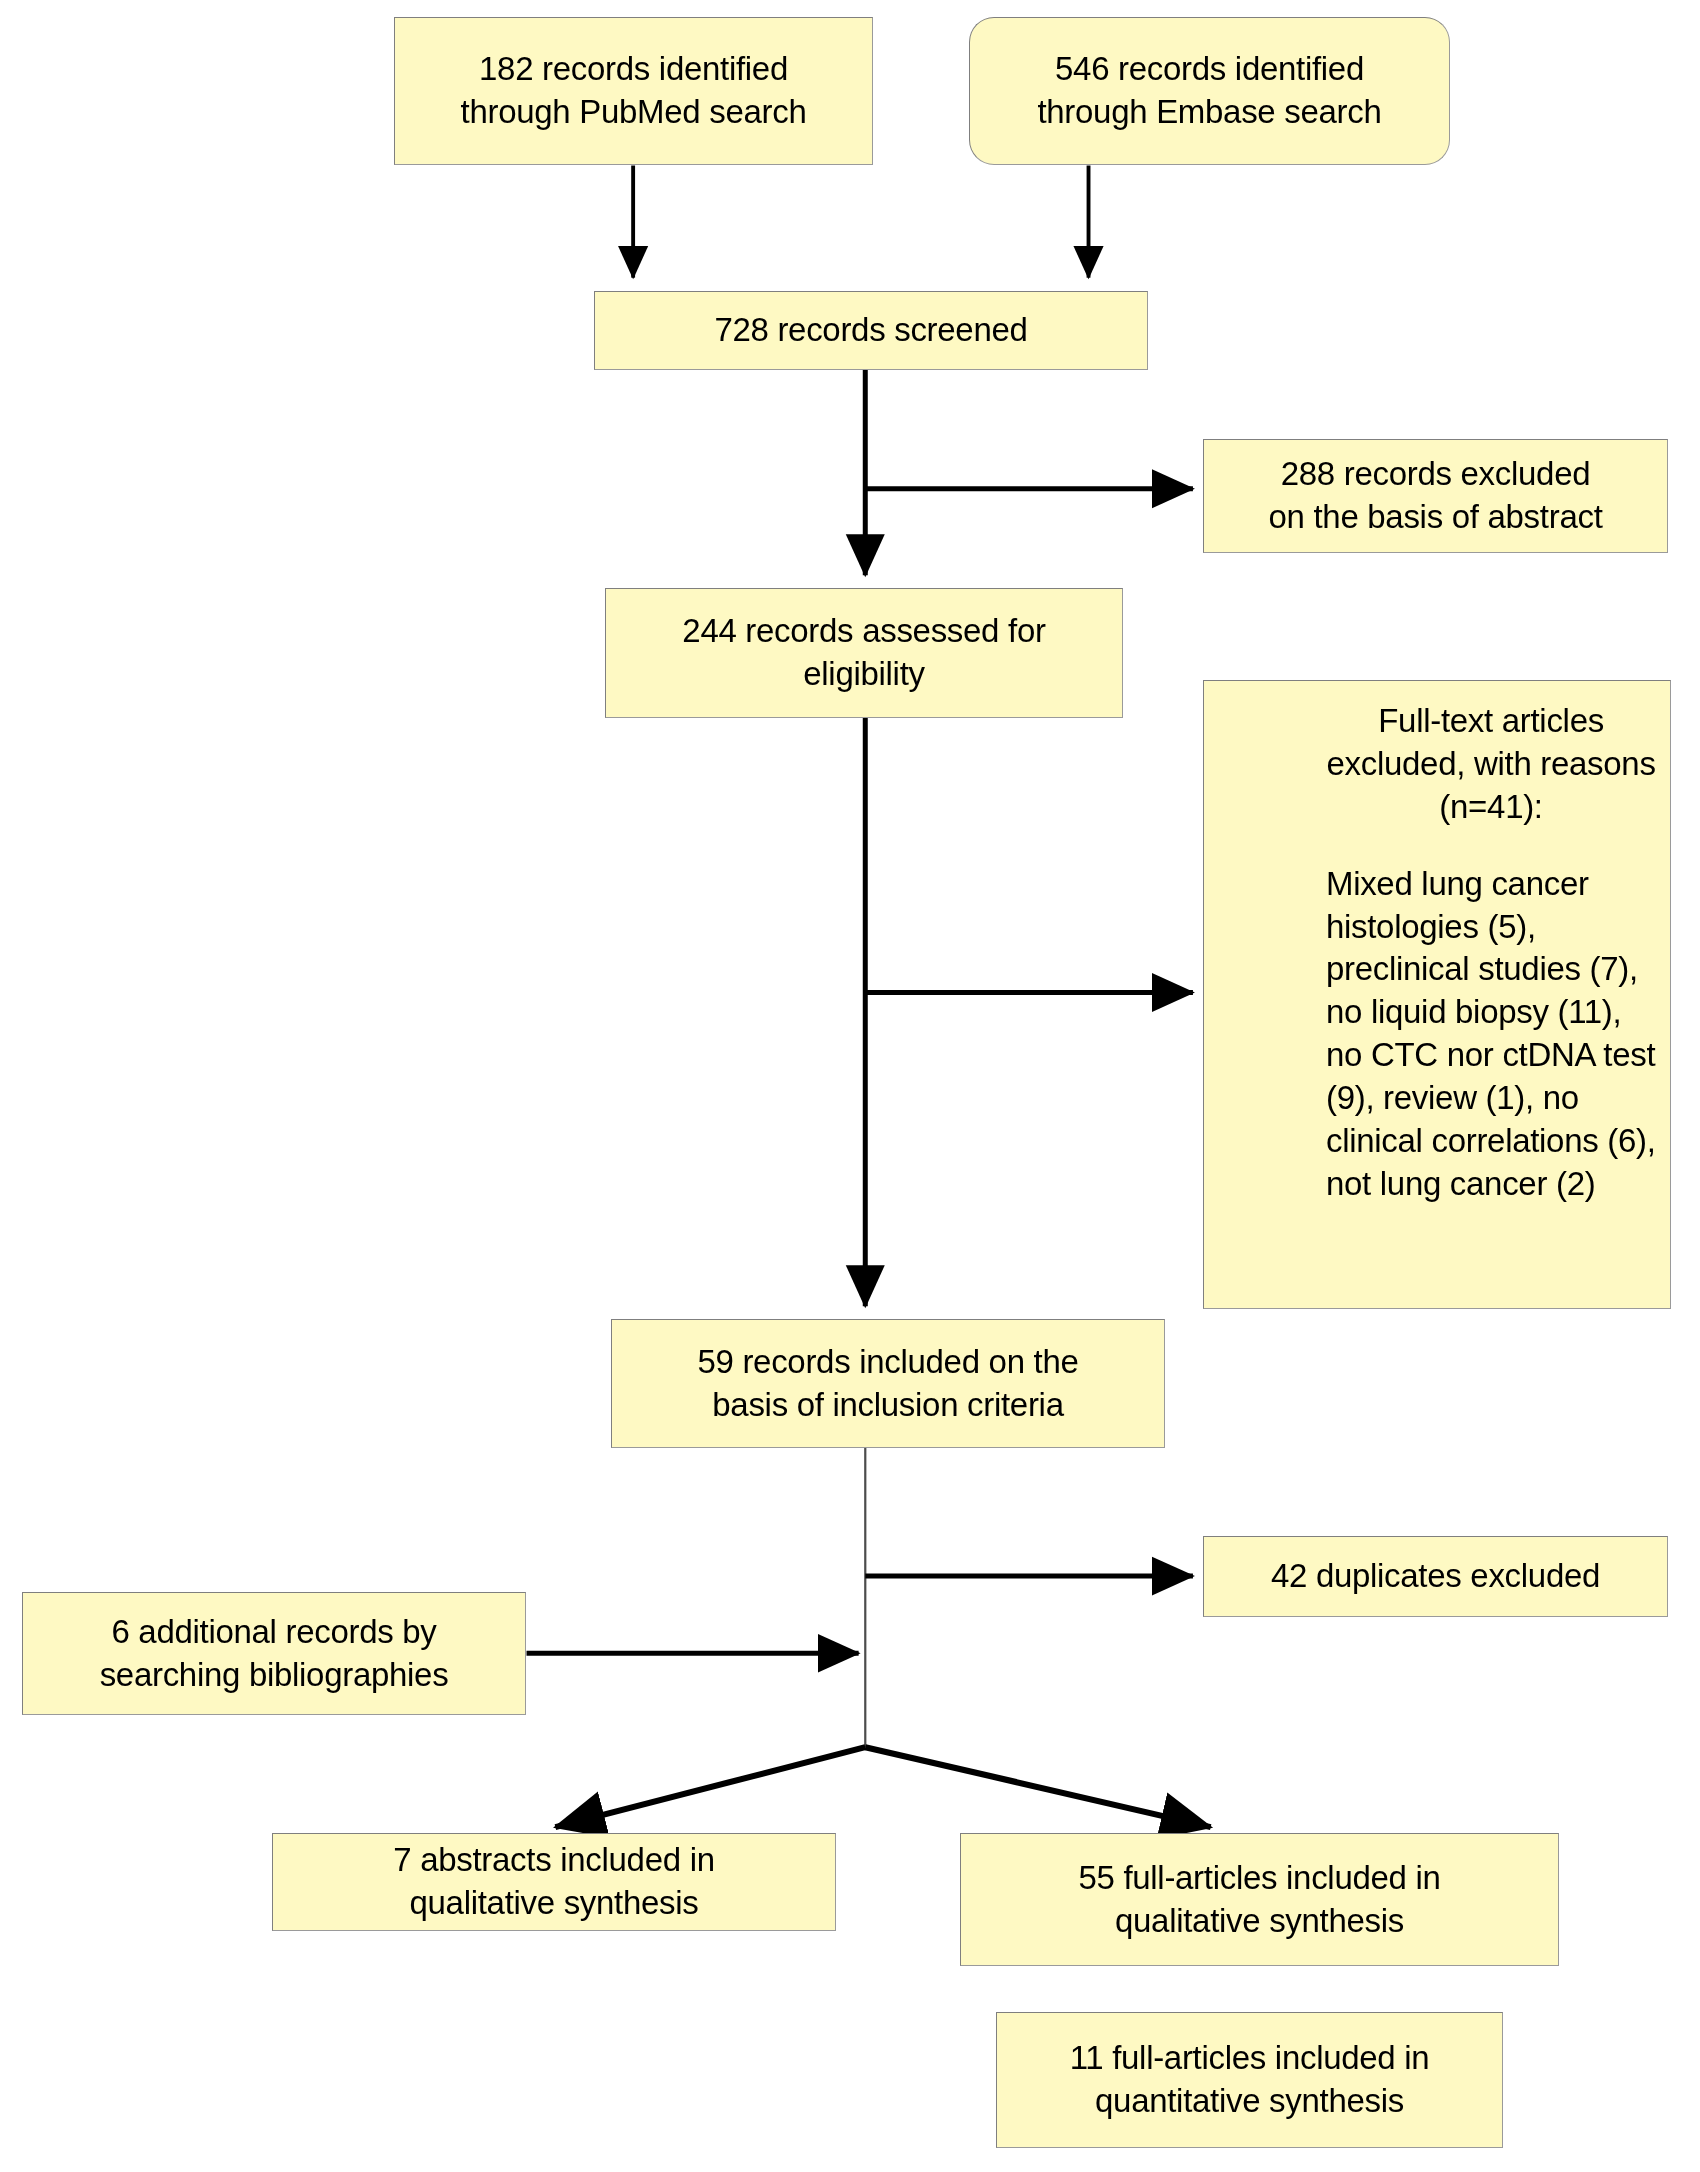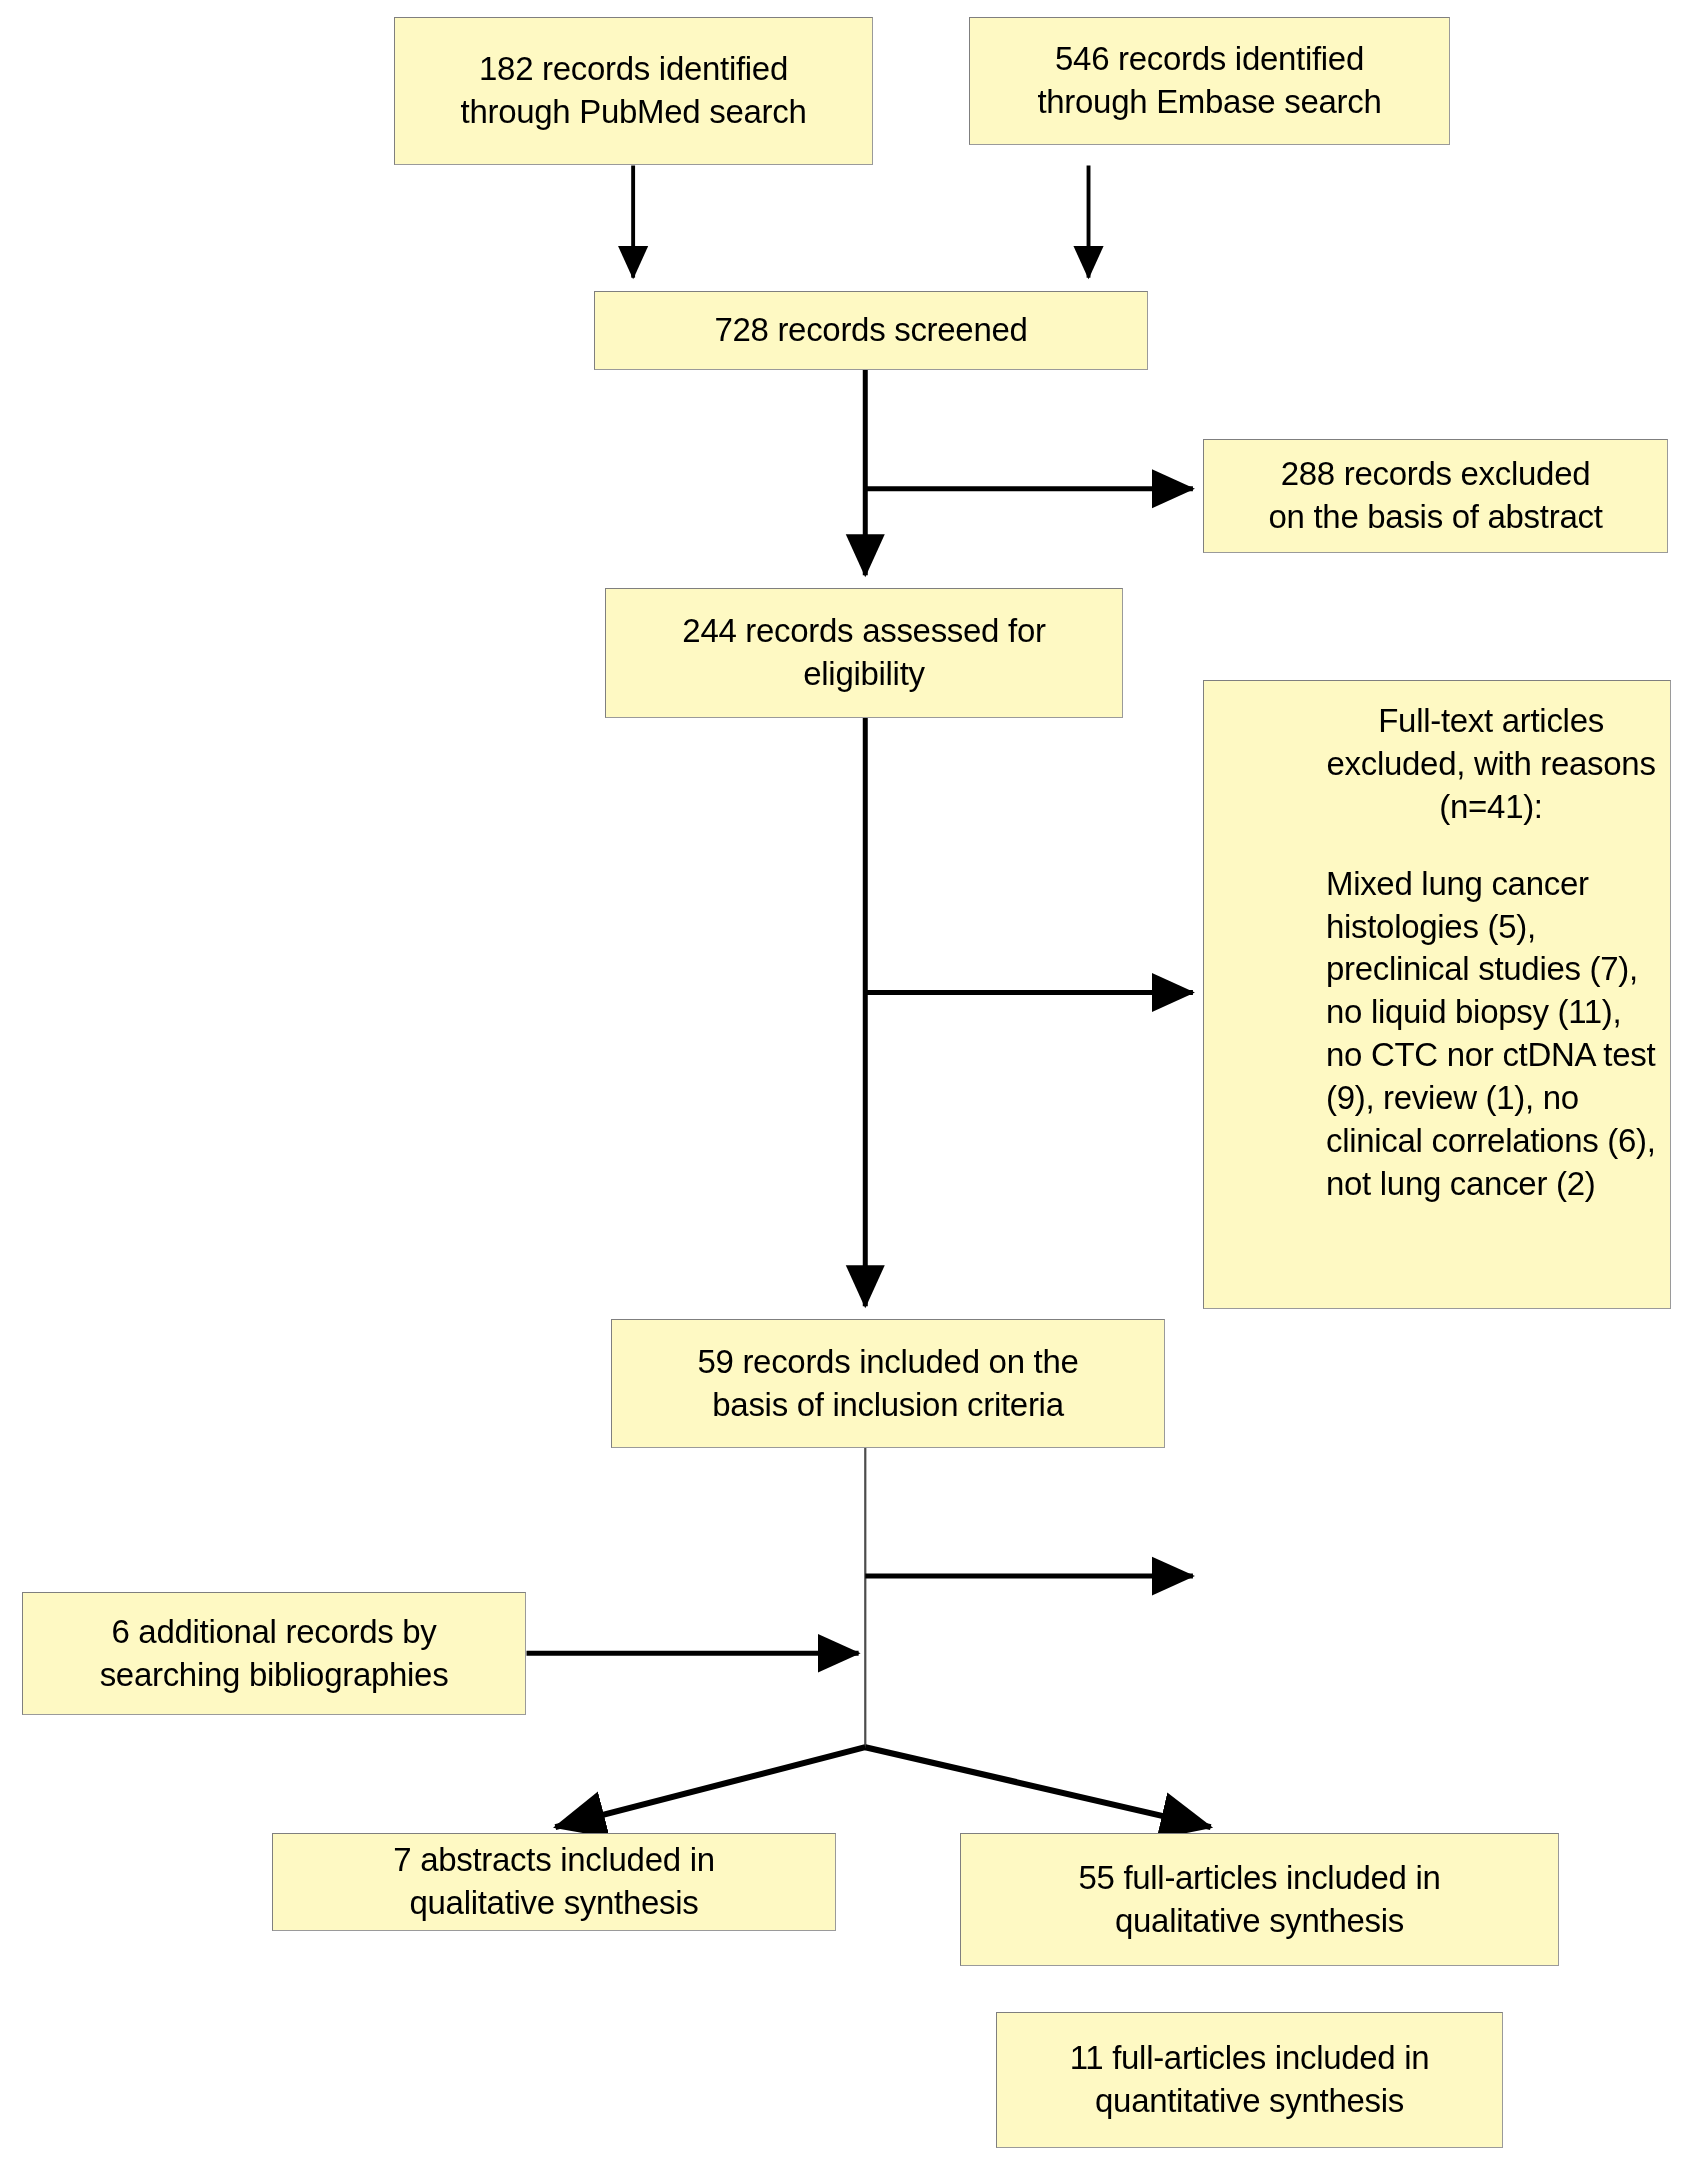--- a/index.html
+++ b/index.html
@@ -112,21 +112,21 @@
     <g>
       <line x1="1558" y1="3146" x2="2180" y2="3290" stroke="#000000" stroke-width="11" marker-end="url(#arrowFilled)"></line>
     </g>
   </svg>
 
   <div class="flow-box" style="left:394px; top:16.7px; width:479px; height:148px;">
     <span class="box-text">182 records identified
 through PubMed search</span>
   </div>
 
-  <div class="flow-box" style="left:969px; top:16.7px; width:481px; height:128px;">
+  <div class="flow-box" style="left:969px; top:16.7px; width:481px; height:148px;border-radius:25px;">
     <span class="box-text">546 records identified
 through Embase search</span>
   </div>
 
   <div class="flow-box" style="left:594px; top:291px; width:554px; height:79px;">
     <span class="box-text">728 records screened</span>
   </div>
 
   <div class="flow-box" style="left:1203px; top:439px; width:465px; height:114px;">
     <span class="box-text">288 records excluded
@@ -150,20 +150,23 @@
 (9), review (1), no
 clinical correlations (6),
 not lung cancer (2)</span>
   </div>
 
   <div class="flow-box" style="left:611px; top:1319px; width:554px; height:129px;">
     <span class="box-text">59 records included on the
 basis of inclusion criteria</span>
   </div>
 
+  <div class="flow-box" style="left:1203px; top:1536px; width:465px; height:81px;">
+    <span class="box-text">42 duplicates excluded</span>
+  </div>
 
   <div class="flow-box" style="left:22px; top:1592px; width:504px; height:123px;">
     <span class="box-text">6 additional records by
 searching bibliographies</span>
   </div>
 
   <div class="flow-box" style="left:272px; top:1833px; width:564px; height:98px;">
     <span class="box-text">7 abstracts included in
 qualitative synthesis</span>
   </div>

